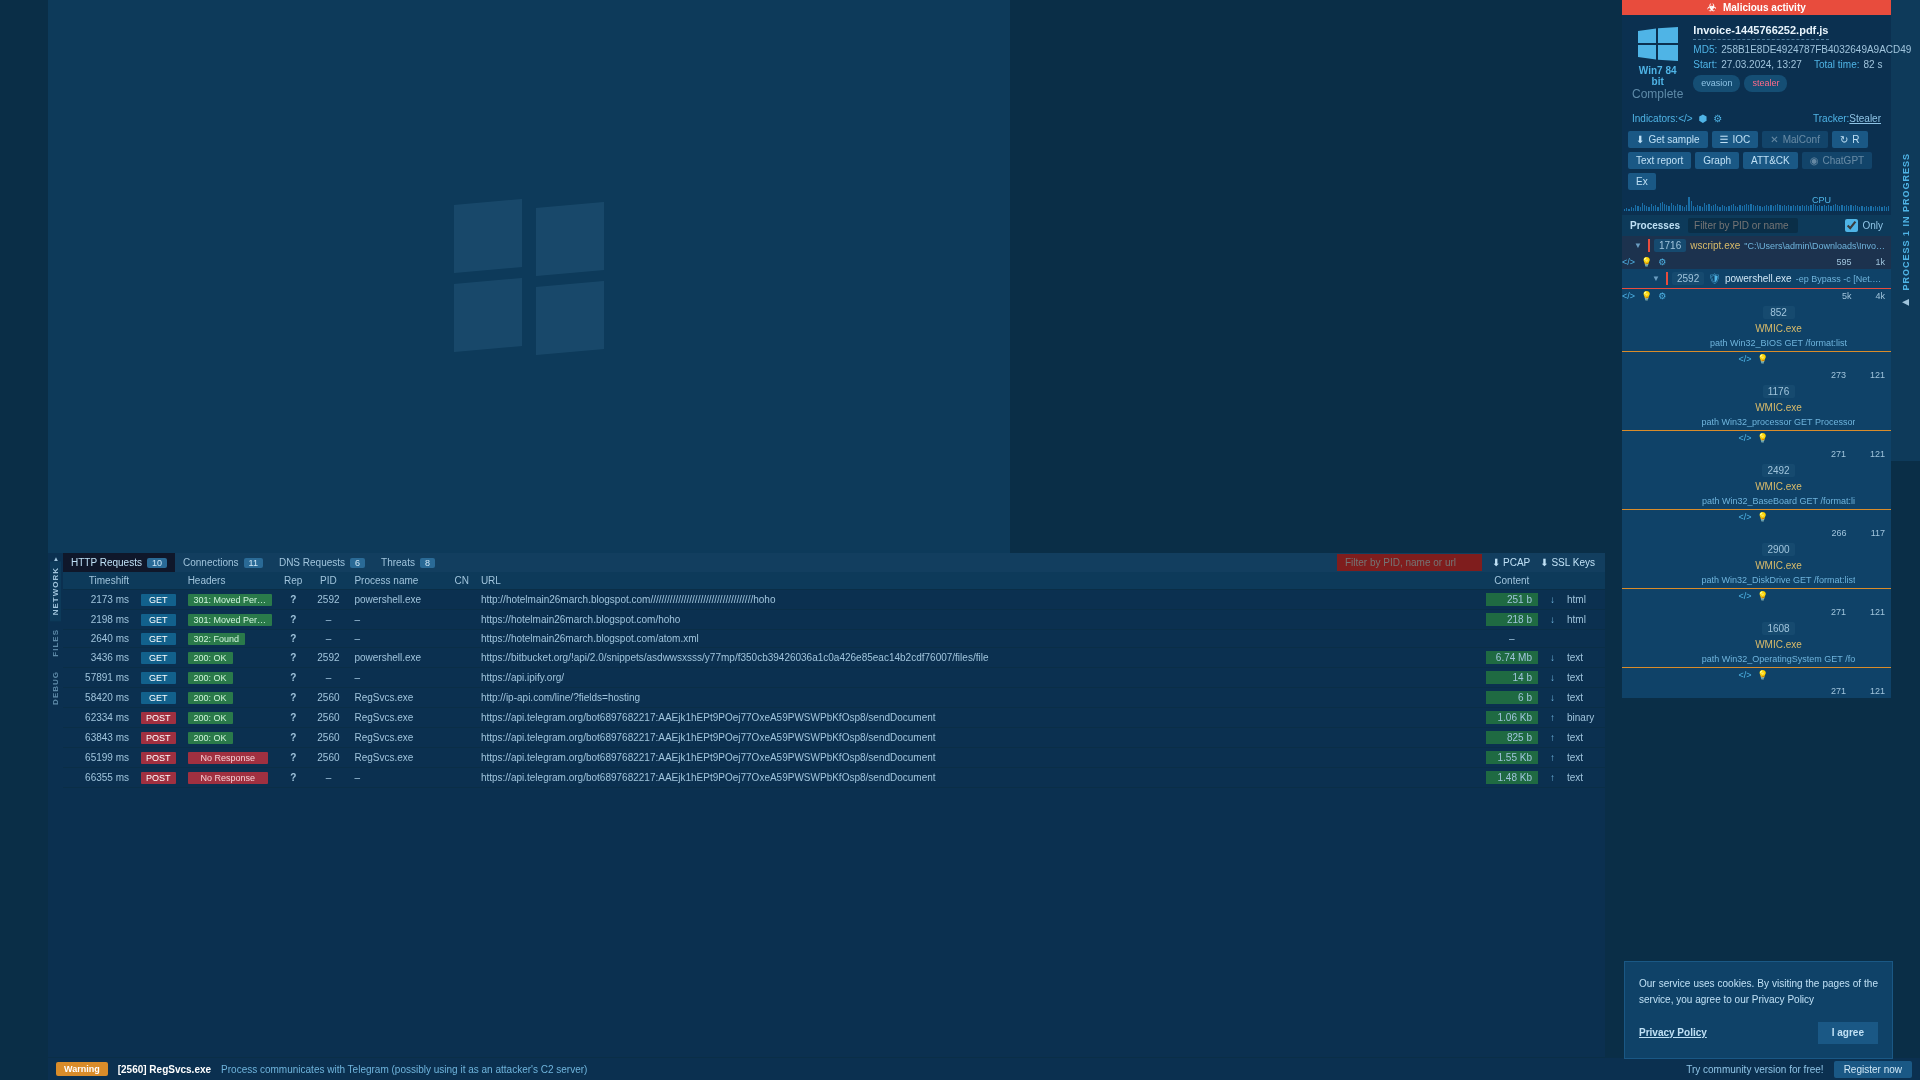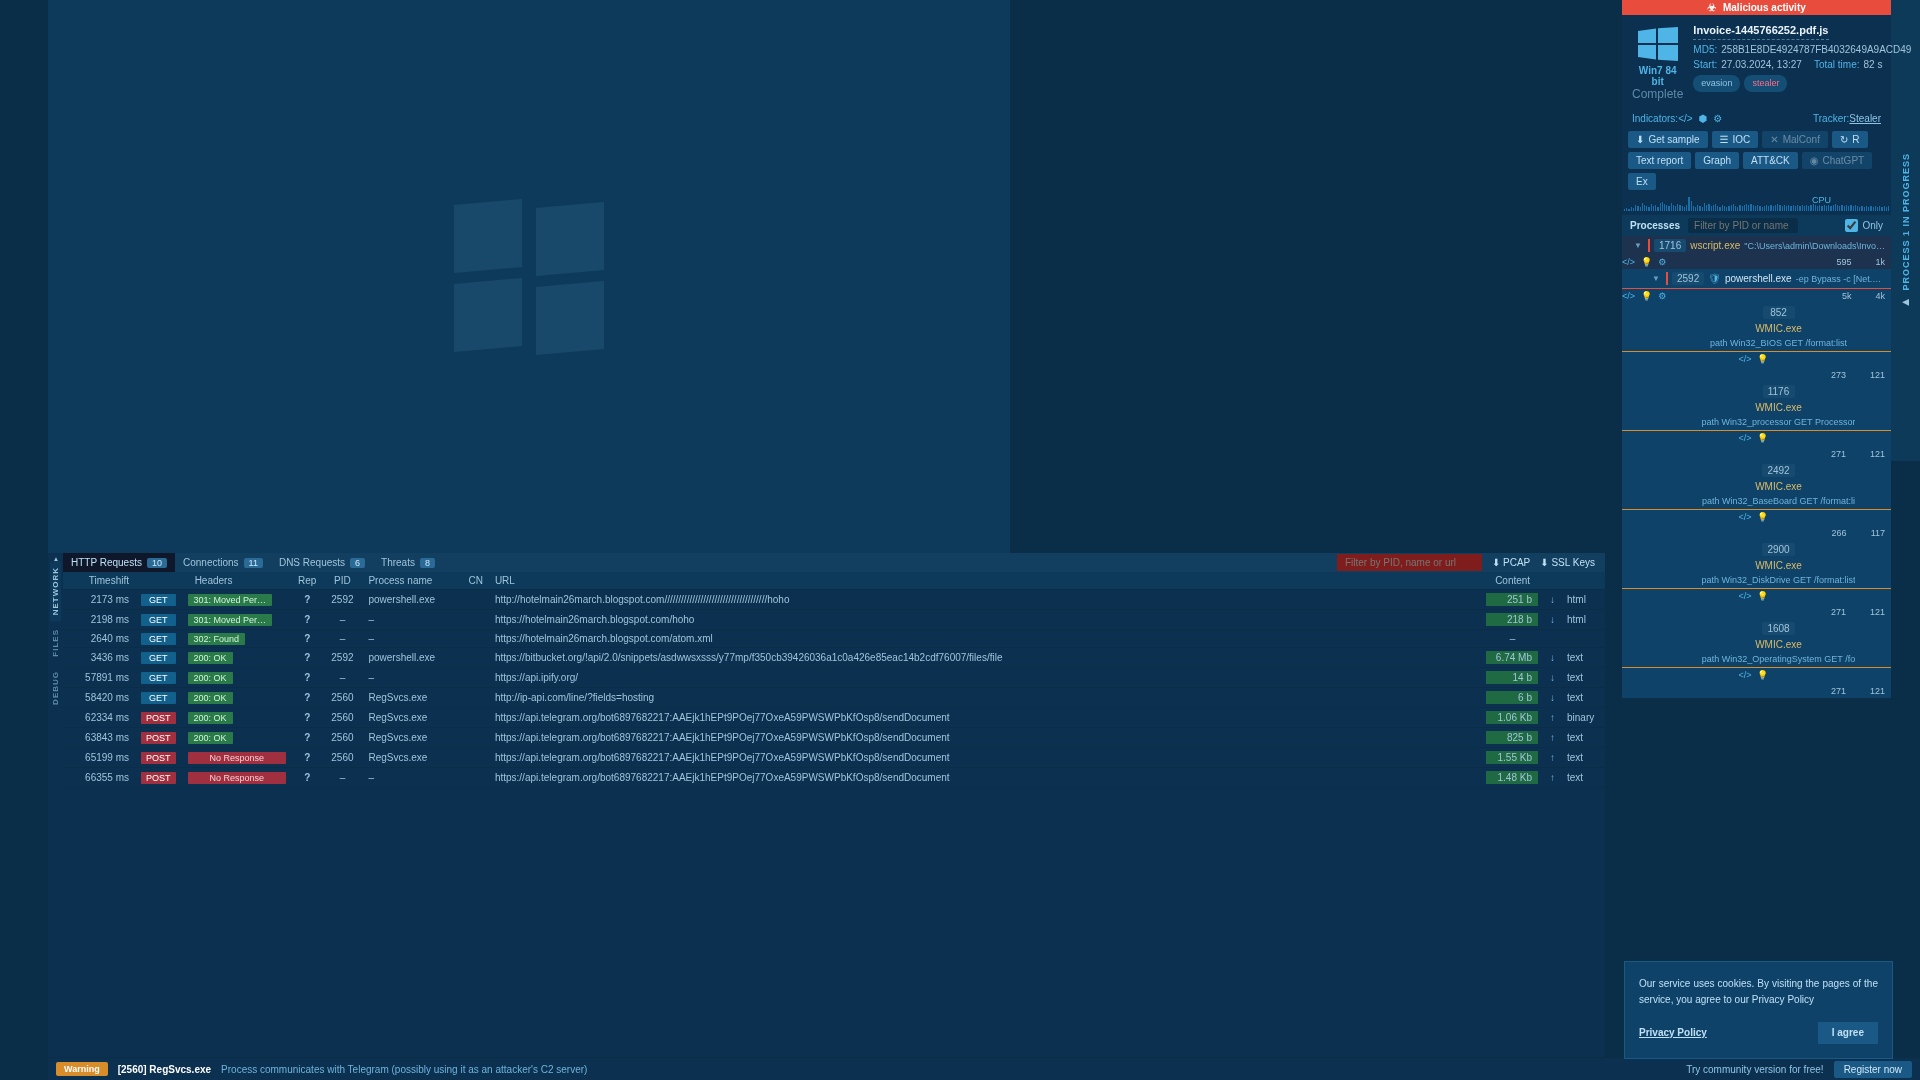--- a/index.html
+++ b/index.html
@@ -99,21 +99,21 @@
 .reqs-table { width: 100%; border-collapse: collapse; font-size: 10px; }
 .reqs-table th { text-align: left; padding: 3px 6px; font-weight: normal; color: #a0c4dc; background: #0d3a5a; }
 .reqs-table th.center, .reqs-table td.center { text-align: center; }
 .reqs-table th.right, .reqs-table td.right { text-align: right; }
 .reqs-table td { padding: 3px 6px; color: #a0c4dc; }
 .reqs-table tr { border-bottom: 1px solid #0a2e47; }
 .method-get { background: #12618c; color: #fff; padding: 1px 8px; font-size: 9px; border-radius: 1px; }
 .method-post { background: #a03040; color: #fff; padding: 1px 5px; font-size: 9px; border-radius: 1px; }
 .status-ok { background: #2a7a4a; color: #d0f5dc; padding: 1px 6px; font-size: 9px; border-radius: 1px; white-space: nowrap; }
 .status-redir { background: #2a7a4a; color: #d0f5dc; padding: 1px 6px; font-size: 9px; border-radius: 1px; white-space: nowrap; }
-.status-none { background: #a03040; color: #f5d0d5; padding: 1px 22px; font-size: 9px; border-radius: 1px; white-space: nowrap; }
+.status-none { background: #a03040; color: #f5d0d5; padding: 1px 13px; font-size: 9px; border-radius: 1px; white-space: nowrap; }
 .rep-cell { color: #6a9cc0; font-weight: bold; }
 .size-cell { background: #1f6a42; padding: 1px 6px; display: inline-block; min-width: 52px; text-align: right; }
 .arrow-up { color: #6fb4dc; }
 .arrow-down { color: #6fb4dc; }
 
 .status-bar { position: absolute; left: 48px; right: 0; bottom: 0; height: 22px; background: #0b3050; display: flex; align-items: center; padding: 0 8px; gap: 10px; font-size: 10px; }
 .warn-badge { background: #d98c2a; color: #fff; padding: 2px 8px; font-size: 9px; font-weight: bold; border-radius: 2px; }
 .status-proc { color: #d0e8f7; }
 .status-proc b { color: #fff; }
 .status-msg { color: #6fb4dc; }

